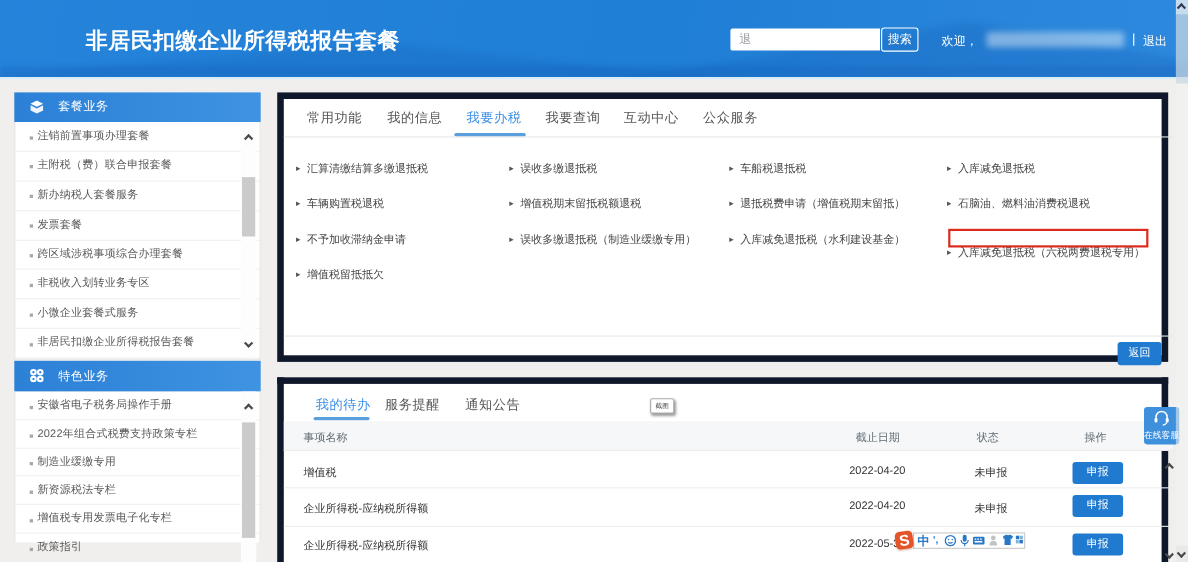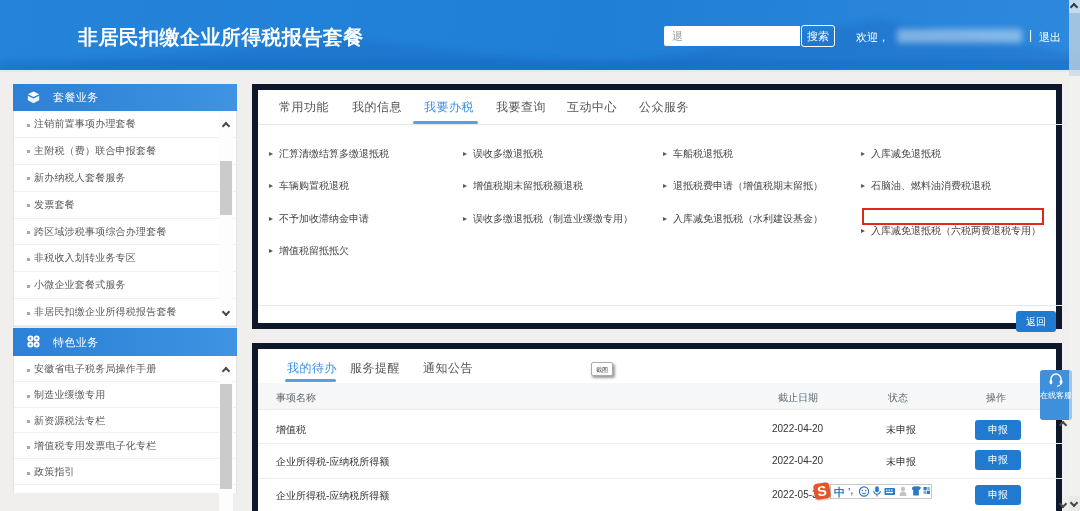--- a/index.html
+++ b/index.html
@@ -118,20 +118,21 @@
           <circle cx="4.2" cy="4.2" r="2.5"></circle>
           <circle cx="11.8" cy="4.2" r="2.5"></circle>
           <circle cx="4.2" cy="11.8" r="2.5"></circle>
           <circle cx="11.8" cy="11.8" r="2.5"></circle>
         </g>
       </svg>
     特色业务
   </div>
   <div class="sblist" style="height:137px; border-bottom:none;">
     <div class="sbitem s2">安徽省电子税务局操作手册</div>
+    <div class="sbitem s2">2022年组合式税费支持政策专栏</div>
     <div class="sbitem s2">制造业缓缴专用</div>
     <div class="sbitem s2">新资源税法专栏</div>
     <div class="sbitem s2">增值税专用发票电子化专栏</div>
     <div class="sbitem s2">政策指引</div>
     <div class="sbscroll" style="top:0; height:155px;">
       <div class="chu" style="left:4px; top:12px;"></div>
       <div class="sbthumb" style="top:28px; height:105px;"></div>
     </div>
   </div>
 </div>
@@ -223,21 +224,21 @@
   <path d="M68.5 11 q0-4.5 3.5-4.5 q3.5 0 3.5 4.5 Z" fill="#c3c3c3"></path>
   <path d="M81 2.5 l3-1.5 q1.5 1.2 3 0 l3 1.5 -1.2 2.5 -1 -0.5 0 6 -5.6 0 0 -6 -1 0.5 Z" fill="#2878c8"></path>
   <rect x="92.5" y="2" width="3.2" height="3.2" fill="#2878c8"></rect>
       <rect x="96.3" y="2" width="2.6" height="3.2" fill="#7fb2e0"></rect>
   <rect x="92.5" y="5.8" width="2.6" height="3.2" fill="#7fb2e0"></rect>
       <rect x="95.7" y="5.8" width="3.2" height="3.2" fill="#2878c8"></rect>
 </svg>
 </div>
 <div id="slogo" style="position:absolute; left:814px; top:483px; width:16px; height:16px; background:#e55328; border-radius:4px; transform:rotate(-8deg); color:#fff; font-size:14px; font-weight:bold; text-align:center; line-height:16px; z-index:4; box-shadow:0 1px 2px rgba(150,60,20,0.4);">S</div>
 
-<div style="position:absolute; left:1040px; top:370px; width:32px; height:50px; background:#3f90dc; border-radius:3px; z-index:3;">
+<div style="position:absolute; left:1040px; top:370px; width:32px; height:34px; background:#3f90dc; border-radius:3px; z-index:3;">
   <svg width="16" height="15" viewBox="0 0 16 15" style="position:absolute; left:8px; top:3px;">
     <path d="M3 8 v-2 a5 5 0 0 1 10 0 v2" fill="none" stroke="#fff" stroke-width="1.4"></path>
     <rect x="1.6" y="7" width="2.6" height="4.2" rx="1.2" fill="#fff"></rect>
     <rect x="11.8" y="7" width="2.6" height="4.2" rx="1.2" fill="#fff"></rect>
     <path d="M13 11 q-1.5 2.2 -4 2.4" fill="none" stroke="#fff" stroke-width="1.1"></path>
   </svg>
   <div style="position:absolute; left:0; top:20px; width:32px; text-align:center; color:#fff; font-size:8px;">在线客服</div>
 </div>
 
 <div style="position:absolute; left:1069px; top:0; width:11px; height:511px; background:rgba(243,243,241,0.55); z-index:4;"></div>

